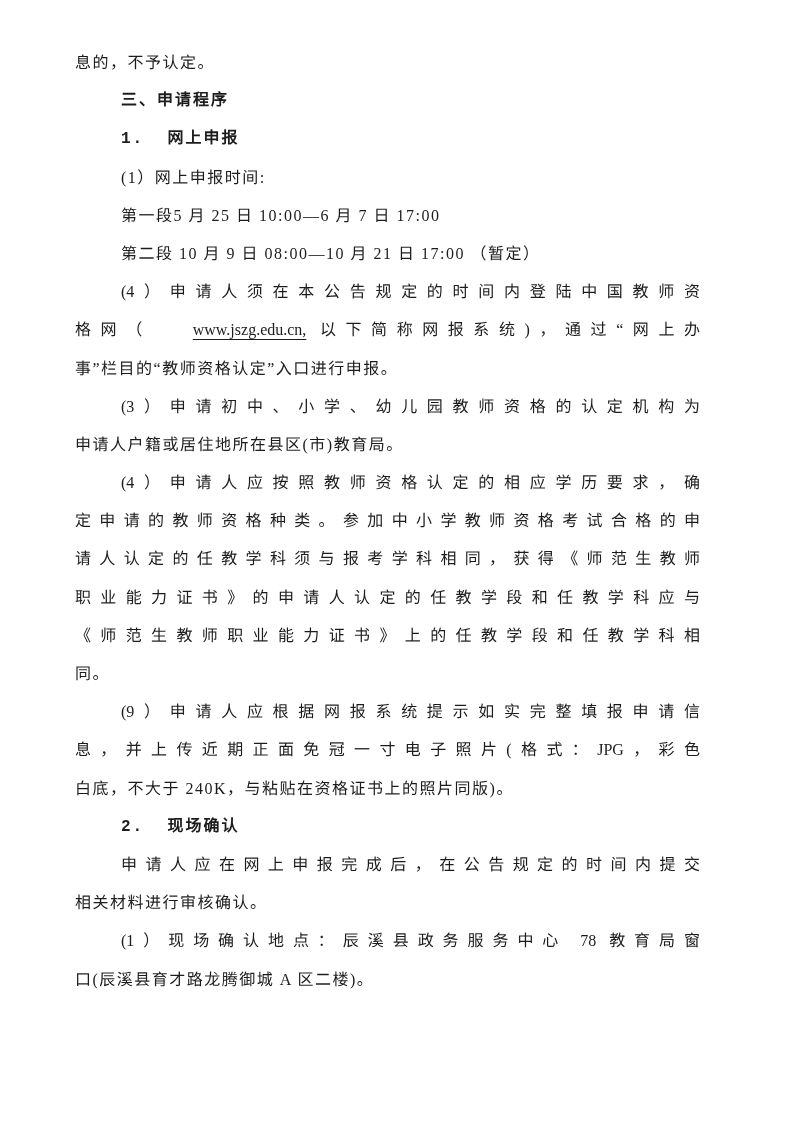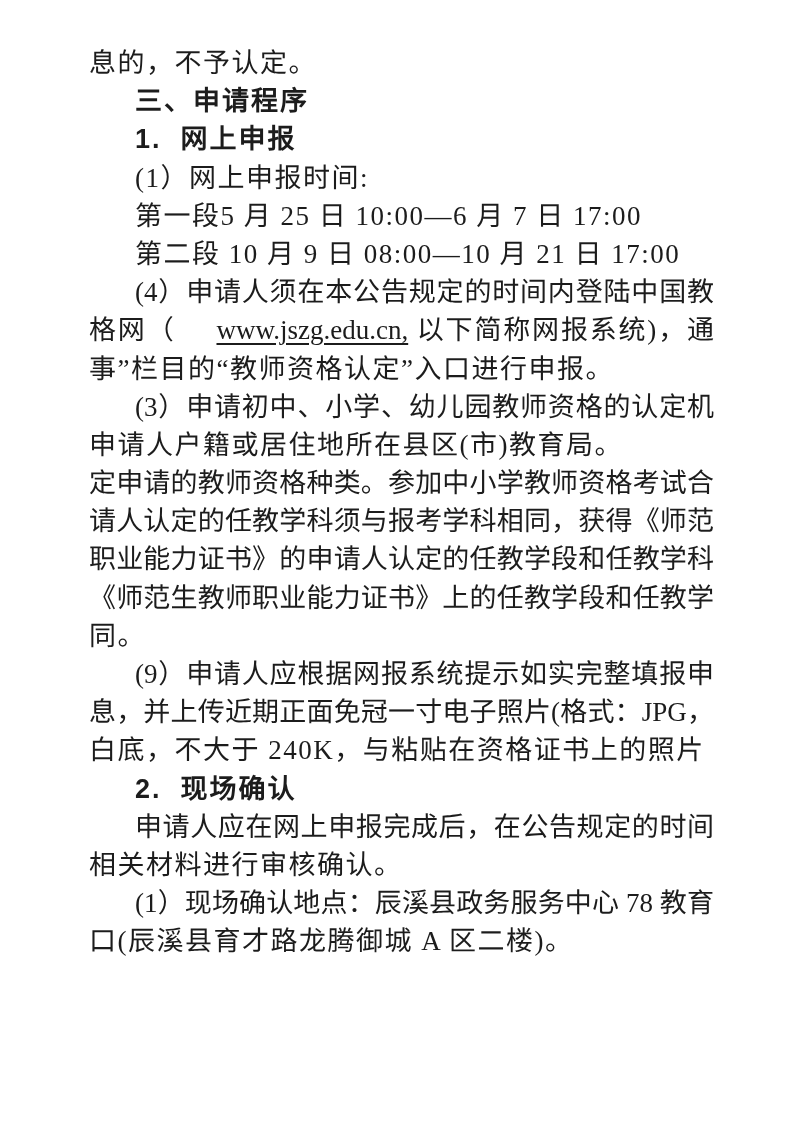--- a/index.html
+++ b/index.html
@@ -12,43 +12,43 @@
     width: 794px;
     height: 1122px;
     margin: 0 auto;
     background: #ffffff;
     overflow: hidden;
     font-family: "Liberation Serif", "DejaVu Serif", serif;
     color: #1c1c1c;
   }
   .doc-body {
     position: absolute;
-    left: 89px;
+    left: 75px;
     top: 44px;
     width: 625px;
-    font-size: 27px;
+    font-size: 16px;
     line-height: 38.2px;
   }
   .line {
     height: 38.2px;
     overflow: hidden;
     text-align: left;
     letter-spacing: 1.5px;
     white-space: pre-wrap;
   }
   .line.justify {
     letter-spacing: 0;
     text-align: justify;
     text-align-last: justify;
   }
   .line.indent {
     padding-left: 46px;
   }
   .line.heading {
-    font-family: Liberation Sans, sans-serif;
+    font-family: Liberation Mono, monospace;
     font-weight: bold;
     letter-spacing: 2px;
   }
   .underline {
     text-decoration: underline;
     text-underline-offset: 4px;
     margin-left: 41px;
   }
 </style>
 </head>
@@ -60,20 +60,21 @@
       <div class="line heading indent">三、申请程序</div>
       <div class="line heading indent">1.  网上申报</div>
       <div class="line indent">(1）网上申报时间:</div>
       <div class="line indent">第一段5 月 25 日 10:00—6 月 7 日 17:00</div>
       <div class="line indent">第二段 10 月 9 日 08:00—10 月 21 日 17:00 （暂定）</div>
       <div class="line indent justify">(4）申请人须在本公告规定的时间内登陆中国教师资</div>
       <div class="line justify"><span>格网（</span><span class="underline">www.jszg.edu.cn,</span><span> 以下简称网报系统)，通过“网上办</span></div>
       <div class="line">事”栏目的“教师资格认定”入口进行申报。</div>
       <div class="line indent justify">(3）申请初中、小学、幼儿园教师资格的认定机构为</div>
       <div class="line">申请人户籍或居住地所在县区(市)教育局。</div>
+      <div class="line indent justify">(4）申请人应按照教师资格认定的相应学历要求，确</div>
       <div class="line justify">定申请的教师资格种类。参加中小学教师资格考试合格的申</div>
       <div class="line justify">请人认定的任教学科须与报考学科相同，获得《师范生教师</div>
       <div class="line justify">职业能力证书》的申请人认定的任教学段和任教学科应与</div>
       <div class="line justify">《师范生教师职业能力证书》上的任教学段和任教学科相</div>
       <div class="line">同。</div>
       <div class="line indent justify">(9）申请人应根据网报系统提示如实完整填报申请信</div>
       <div class="line justify">息，并上传近期正面免冠一寸电子照片(格式：JPG，彩色</div>
       <div class="line">白底，不大于 240K，与粘贴在资格证书上的照片同版)。</div>
       <div class="line heading indent">2.  现场确认</div>
       <div class="line indent justify">申请人应在网上申报完成后，在公告规定的时间内提交</div>

